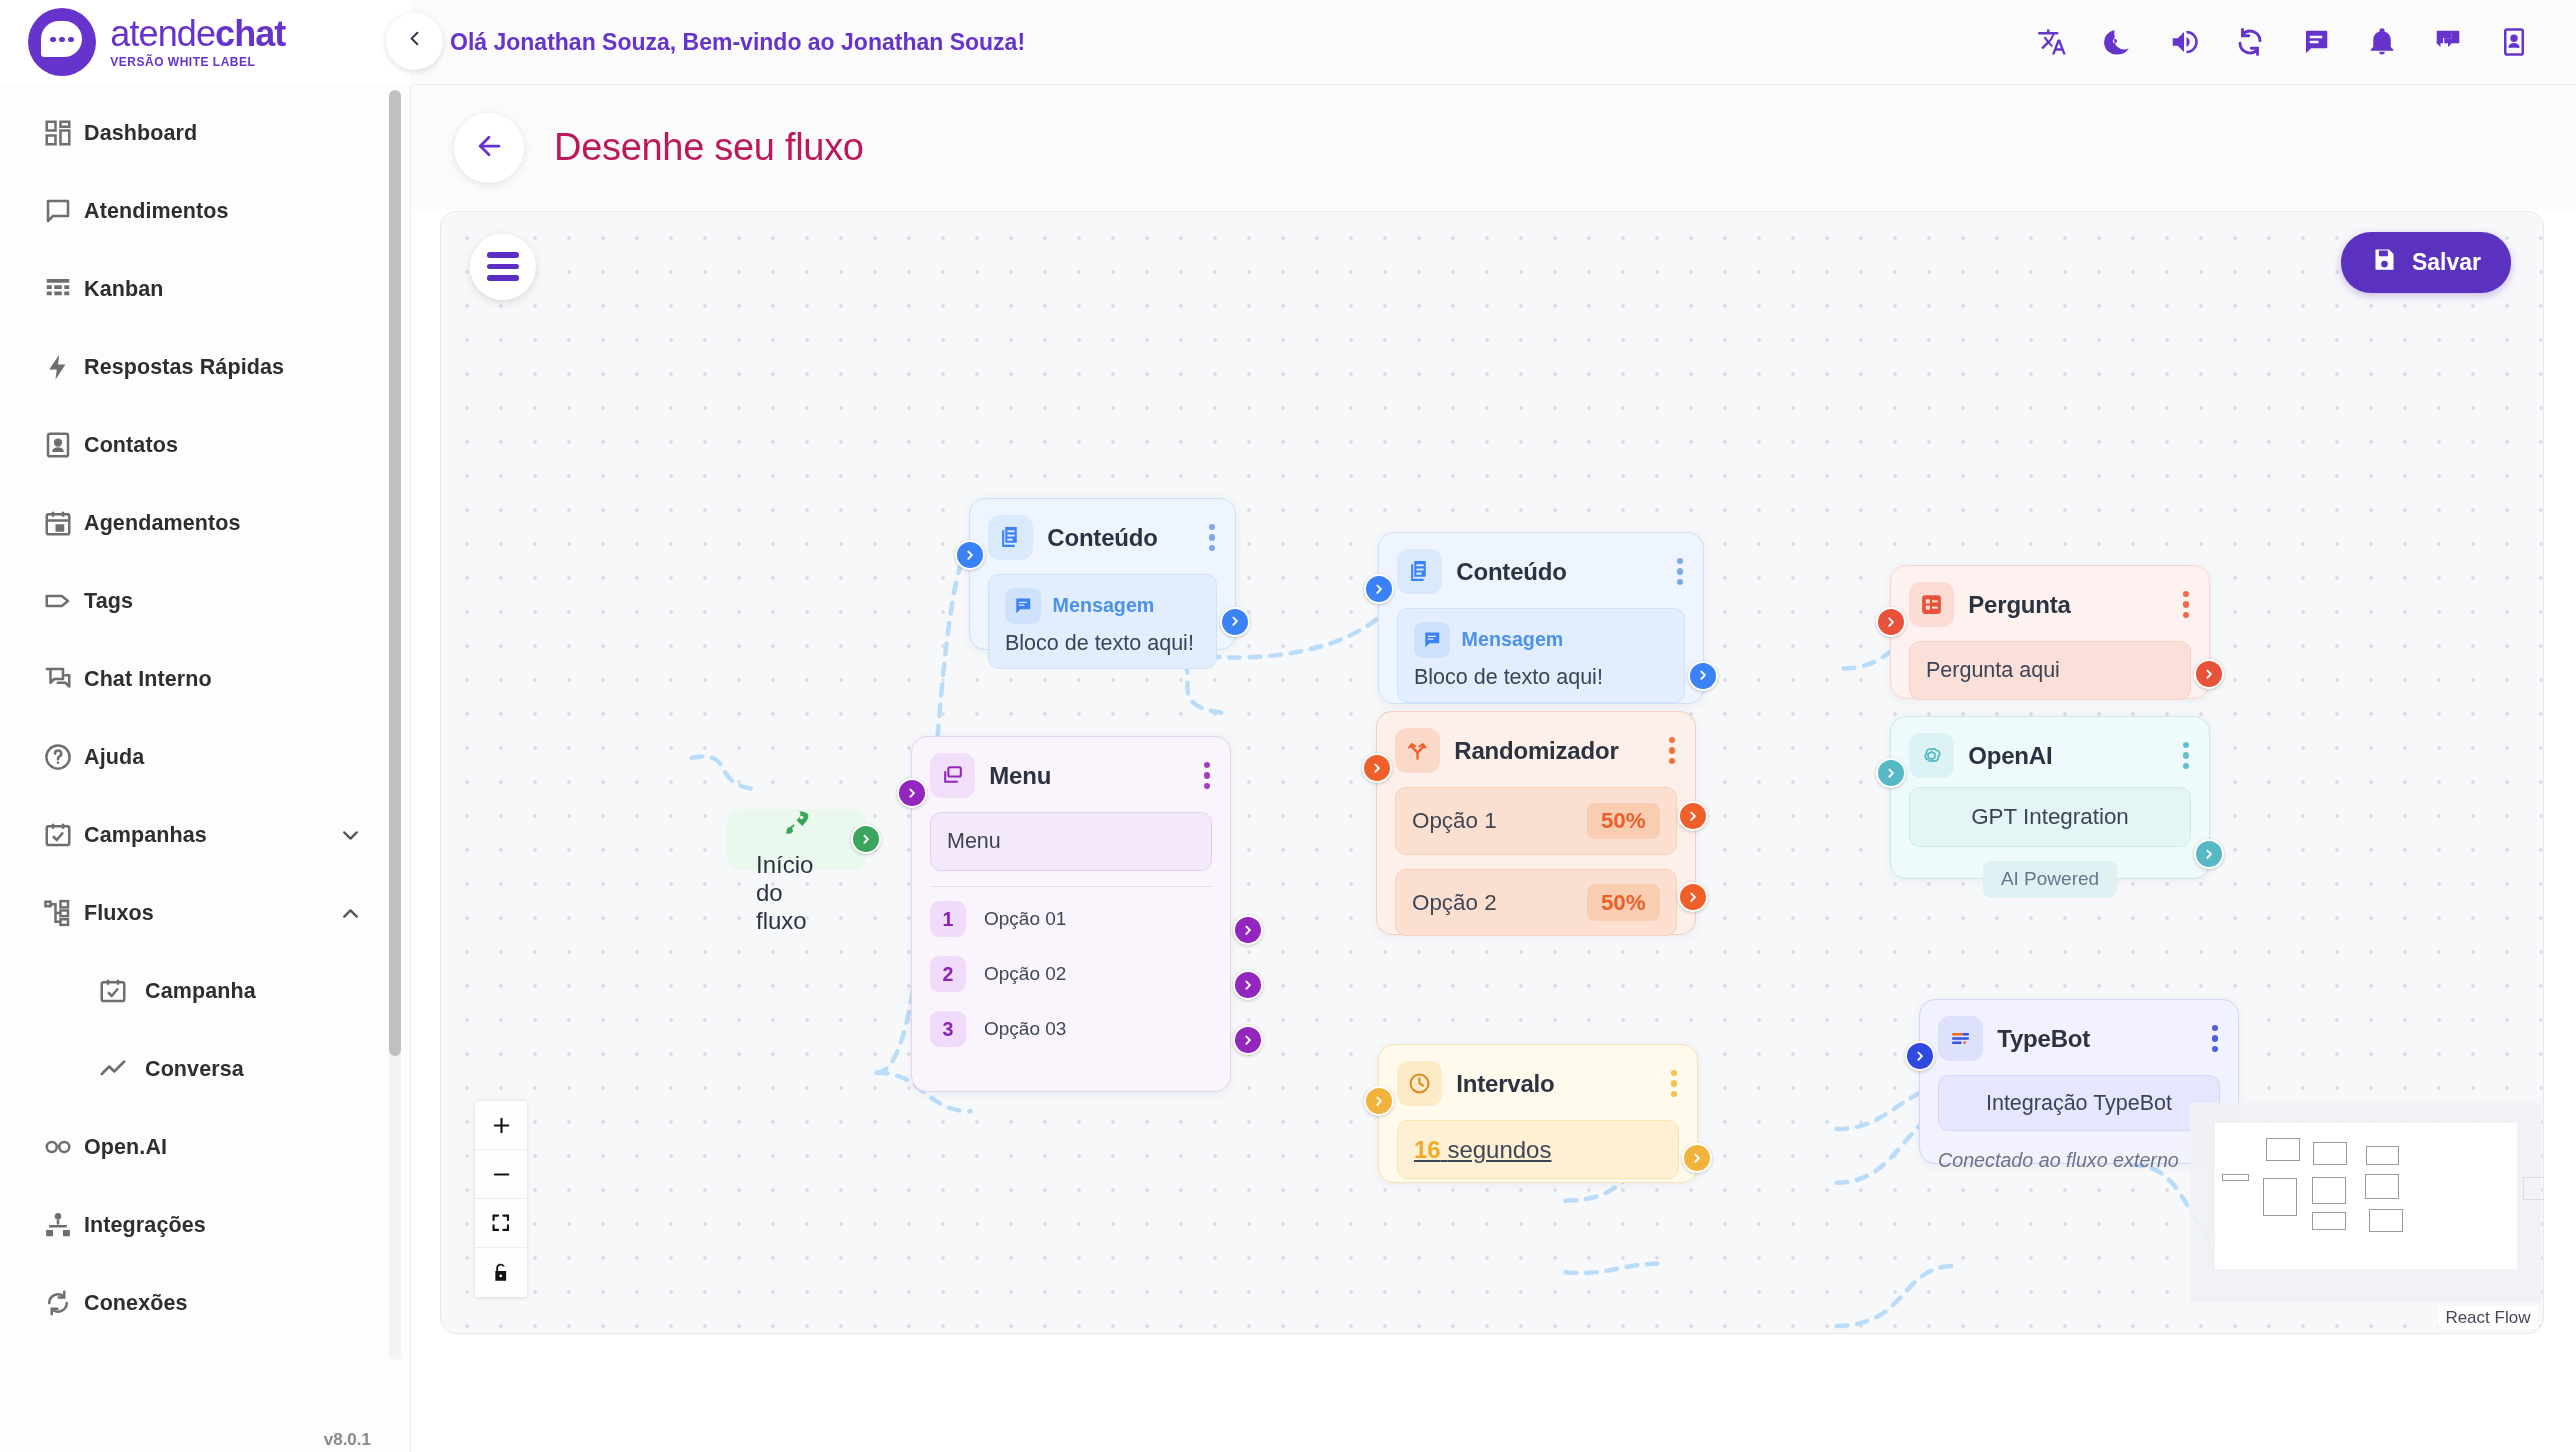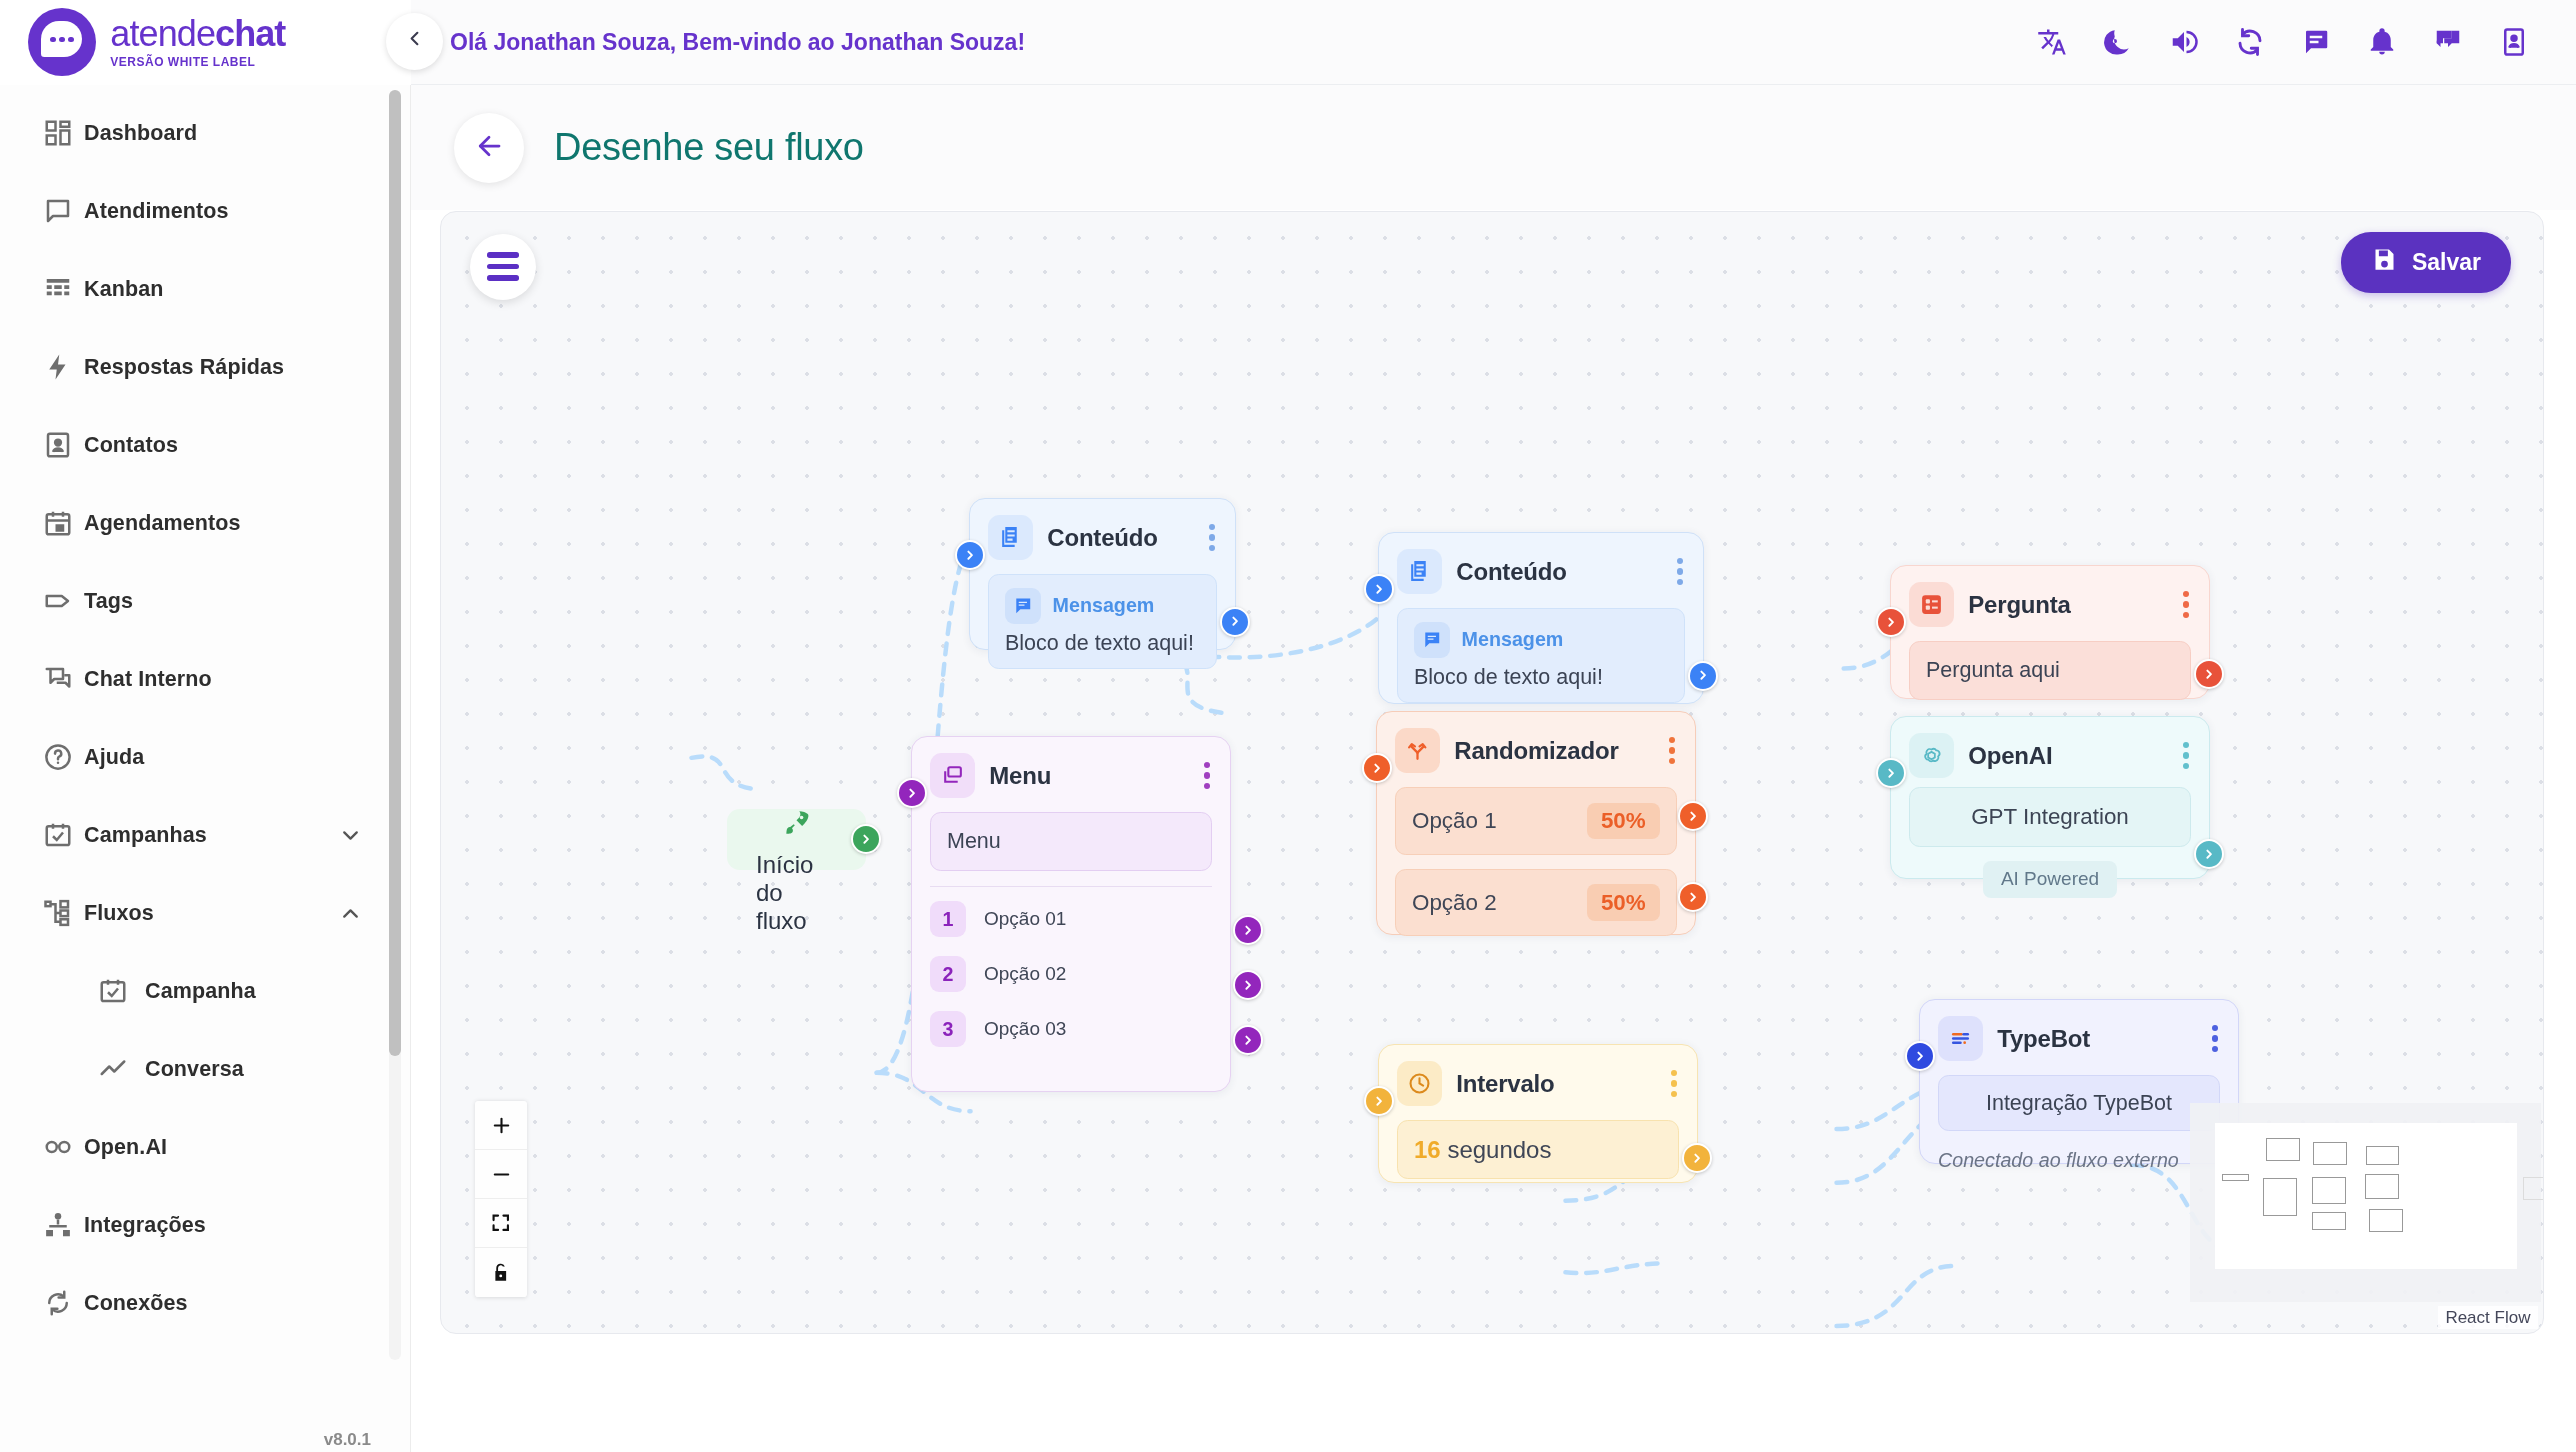--- a/index.html
+++ b/index.html
@@ -97,21 +97,21 @@
     position: absolute; left: 411px; top: 85px; width: 2165px; height: 125px;
     background: #fbfbfc; display: flex; align-items: center; padding-left: 43px;
   }
   .back-btn {
     width: 70px; height: 70px; border-radius: 50%; background: #fff;
     box-shadow: 0 1.8px 8px rgba(0,0,0,.1); display: flex;
     align-items: center; justify-content: center; color: #6633cc; cursor: pointer;
     flex: none;
   }
   .page-title {
-    margin-left: 30px; font-size: 38px; color: #0f766e;
+    margin-left: 30px; font-size: 38px; color: #be185d;
     font-weight: 400; letter-spacing: -0.3px;
   }
 
   
   .canvas-wrap {
     position: absolute; left: 440px; top: 211px;
     width: 2104px; height: 1123px;
     background: #f7f8fa; border: 0.9px solid #e7e9ee; border-radius: 16px;
     overflow: hidden;
   }
@@ -195,21 +195,21 @@
   .n-orange .node-badge { background: #fbd9c8; }
   .n-orange .node-dots i { background: #f0743c; }
 
   .n-teal { background: #eefafb; border-color: #cbeaee; }
   .n-teal .node-badge { background: #dcf2f4; }
   .n-teal .node-field { background: #e4f5f6; border-color: #cdeaed; }
   .n-teal .node-dots i { background: #62c0cd; }
 
   .n-yellow { background: #fffaec; border-color: #f7e4b2; }
   .n-yellow .node-badge { background: #fcebc6; }
-  .n-yellow .node-field { background: #fdf0d3; border-color: #f8e2ae; }
+  .n-yellow .node-field { background: #fdf0d3; border-color: #f8e2ae; text-decoration: underline; }
   .n-yellow .node-dots i { background: #f5c14e; }
 
   .n-indigo { background: #f1f2fe; border-color: #d2d6f8; }
   .n-indigo .node-badge { background: #dee1fc; }
   .n-indigo .node-field { background: #e4e7fd; border-color: #d2d7f8; }
   .n-indigo .node-dots i { background: #4d61e0; }
 
   .n-green { background: #eaf8ee; border-color: #c4e7cf; }
 
   

